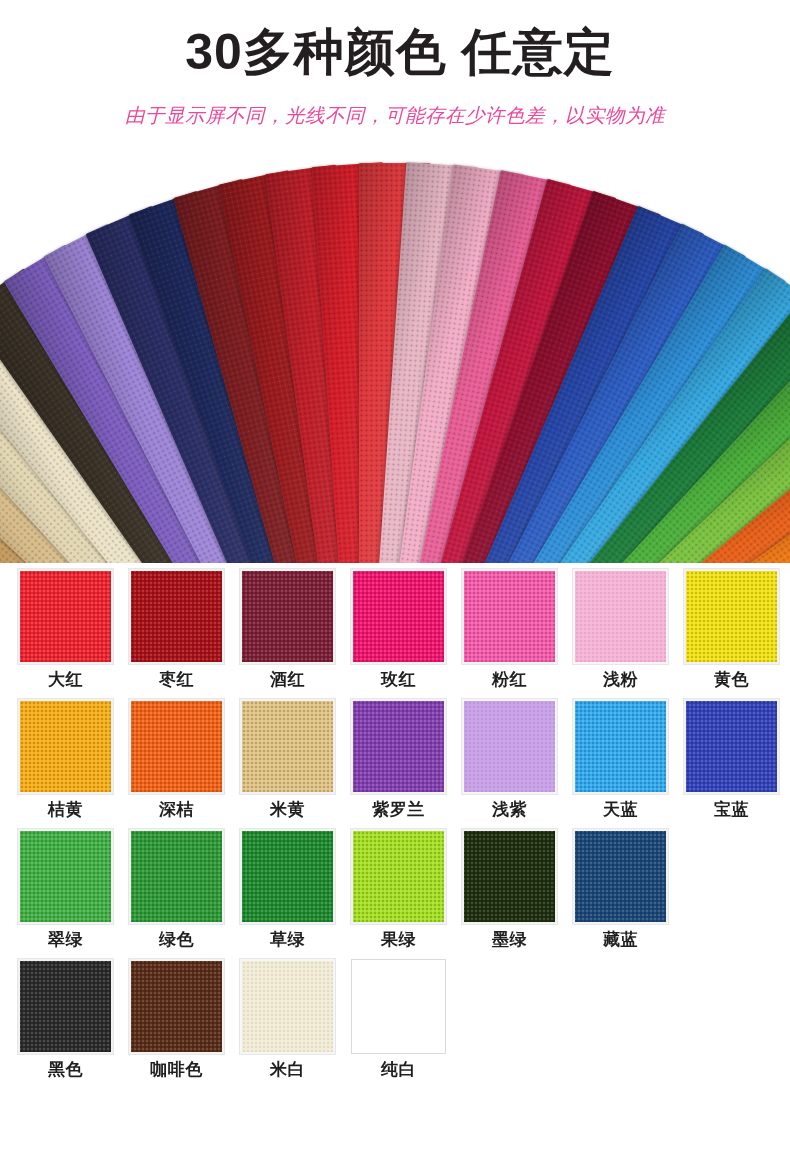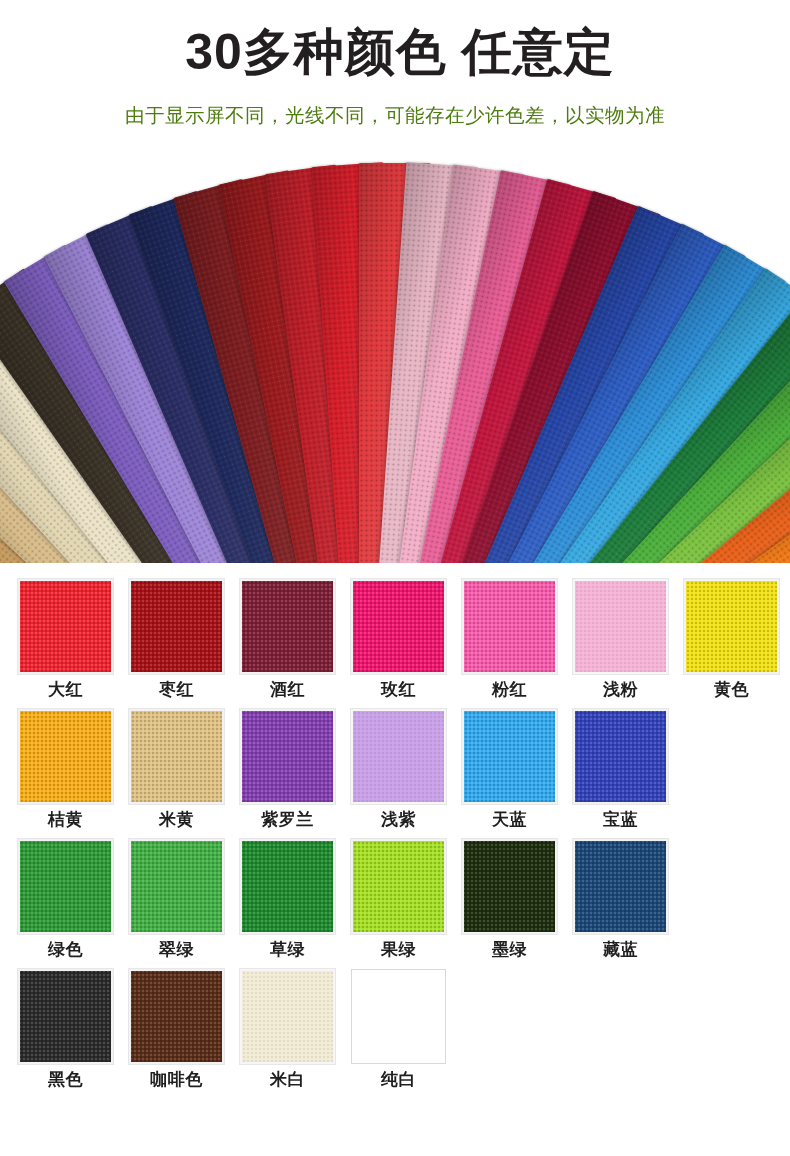--- a/index.html
+++ b/index.html
@@ -25,24 +25,25 @@
     font-weight:bold;
     color:#231f20;
     letter-spacing:1px;
     line-height:1.12;
     margin:0;
     white-space:nowrap;
     padding-left:10px;
   }
   .subline{
     font-size:19.5px;
-    color:#4d7c0f;
+    color:#ec4899;
     margin:22px 0 0 0;
     letter-spacing:.5px;
     white-space:nowrap;
+    font-style:italic;
   }
 
   
   .fan-wrap{
     position:relative;
     width:790px;
     height:420px;
     margin-top:14px;
     overflow:hidden;
     background:#ffffff;
@@ -77,21 +78,21 @@
     content:"";
     position:absolute;
     inset:0;
     background:linear-gradient(100deg, rgba(0,0,0,.22) 0%, rgba(0,0,0,0) 26%, rgba(255,255,255,.10) 60%, rgba(0,0,0,.10) 100%);
   }
 
   
   .grid{
     position:relative;
     width:790px;
-    padding:16px 0 0 0;
+    padding:6px 0 0 0;
     box-sizing:border-box;
   }
   .grid-row{
     display:flex;
     margin-left:18px;
     margin-bottom:11px;
   }
   .cell{
     width:95px;
     margin-right:16px;
@@ -223,20 +224,26 @@
       </div>
     </div>
     <div class="grid-row">
       <div class="cell">
         <div class="chip" style="background: rgb(247, 174, 24);">
           <div class="weave"></div>
         </div>
         <div class="swatch-label">桔黄</div>
       </div>
       <div class="cell">
+        <div class="chip" style="background: rgb(242, 99, 24);">
+          <div class="weave"></div>
+        </div>
+        <div class="swatch-label">深桔</div>
+      </div>
+      <div class="cell">
         <div class="chip" style="background: rgb(224, 195, 132);">
           <div class="weave"></div>
         </div>
         <div class="swatch-label">米黄</div>
       </div>
       <div class="cell">
         <div class="chip" style="background: rgb(132, 64, 176);">
           <div class="weave"></div>
         </div>
         <div class="swatch-label">紫罗兰</div>
@@ -255,32 +262,32 @@
       </div>
       <div class="cell">
         <div class="chip" style="background: rgb(51, 68, 187);">
           <div class="weave"></div>
         </div>
         <div class="swatch-label">宝蓝</div>
       </div>
     </div>
     <div class="grid-row">
       <div class="cell">
+        <div class="chip" style="background: rgb(66, 176, 69);">
+          <div class="weave"></div>
+        </div>
+        <div class="swatch-label">翠绿</div>
+      </div>
+      <div class="cell">
         <div class="chip" style="background: rgb(46, 154, 55);">
           <div class="weave"></div>
         </div>
         <div class="swatch-label">绿色</div>
       </div>
       <div class="cell">
-        <div class="chip" style="background: rgb(66, 176, 69);">
-          <div class="weave"></div>
-        </div>
-        <div class="swatch-label">翠绿</div>
-      </div>
-      <div class="cell">
         <div class="chip" style="background: rgb(31, 138, 46);">
           <div class="weave"></div>
         </div>
         <div class="swatch-label">草绿</div>
       </div>
       <div class="cell">
         <div class="chip" style="background: rgb(165, 224, 36);">
           <div class="weave"></div>
         </div>
         <div class="swatch-label">果绿</div>

